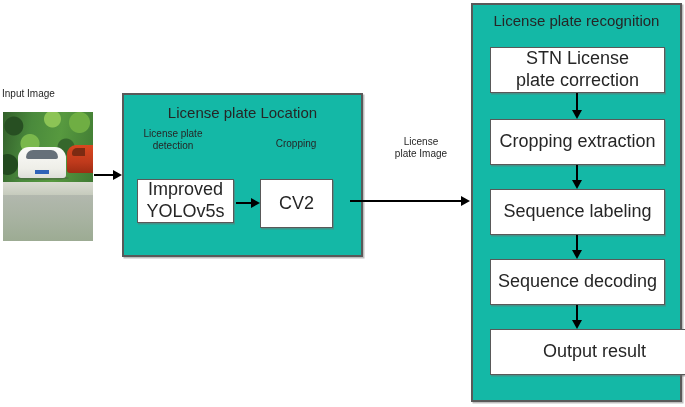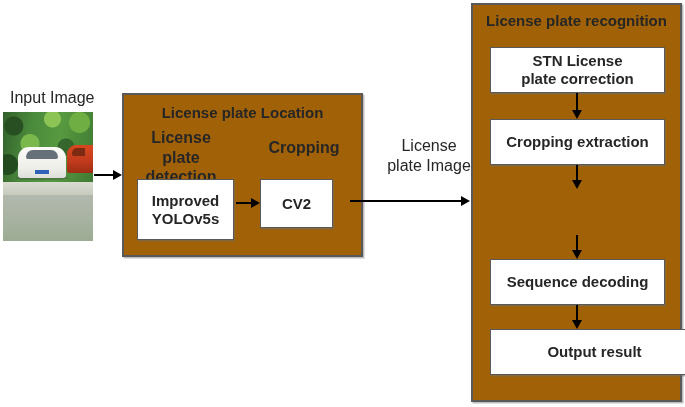--- a/index.html
+++ b/index.html
@@ -1,30 +1,30 @@
 <!DOCTYPE html>
 <html><head>
 <meta charset="utf-8">
 <style>
   html,body{margin:0;padding:0;background:#ffffff;}
   .canvas{
     position:relative;width:685px;height:407px;background:#ffffff;
     font-family:"Liberation Sans",sans-serif;color:#262626;overflow:hidden;
   }
-  .txt{position:absolute;font-size:16px;line-height:1.22;white-space:pre-line;margin-left:8px;}
+  .txt{position:absolute;font-size:10px;line-height:1.22;white-space:pre-line;}
   .center{text-align:center;}
   .panel{
-    position:absolute;background:#a16207;border:2px solid #595959;
-    box-shadow:1.5px 1.5px 0 rgba(110,110,110,0.45);box-sizing:border-box;font-weight:bold;
+    position:absolute;background:#14b8a6;border:2px solid #595959;
+    box-shadow:1.5px 1.5px 0 rgba(110,110,110,0.45);box-sizing:border-box;
   }
   .flow-box{
     position:absolute;background:#ffffff;border:1.5px solid #595959;
     box-shadow:1px 1.5px 0 rgba(110,110,110,0.5);box-sizing:border-box;
     display:flex;align-items:center;justify-content:center;
-    text-align:center;font-size:15px;line-height:1.2;white-space:pre-line;
+    text-align:center;font-size:18px;line-height:1.2;white-space:pre-line;
   }
   .panel-title{position:absolute;left:0;width:100%;text-align:center;font-size:15px;}
   
   .harrow{position:absolute;height:2px;background:#000;}
   .harrow::after{
     content:"";position:absolute;right:-8px;top:-4.5px;width:0;height:0;
     border-top:5.5px solid transparent;border-bottom:5.5px solid transparent;
     border-left:9px solid #000;
   }
   .varrow{position:absolute;width:2px;background:#000;}
@@ -87,40 +87,41 @@
     </div>
   </div>
 
   <div class="harrow" style="left:94px;top:174px;width:20px;"></div>
 
   <div class="panel" style="left:122px;top:93px;width:241px;height:164px;">
     <div class="panel-title" style="top:9px;">License plate Location</div>
     <div class="txt center" style="left:8px;top:33px;width:82px;">License plate
 detection</div>
     <div class="txt center" style="left:122px;top:43px;width:100px;">Cropping</div>
-    <div class="flow-box" style="left:13px;top:84px;width:97px;height:61px;">Improved
+    <div class="flow-box" style="left:13px;top:84px;width:97px;height:44px;">Improved
 YOLOv5s</div>
     <div class="flow-box" style="left:136px;top:84px;width:73px;height:49px;">CV2</div>
     <div class="harrow" style="left:112px;top:107px;width:16px;"></div>
   </div>
 
   <div class="harrow" style="left:350px;top:200px;width:112px;"></div>
   <div class="txt center" style="left:371px;top:136px;width:100px;">License
 plate Image</div>
 
   <div class="panel" style="left:471px;top:3px;width:211px;height:399px;">
     <div class="panel-title" style="top:7px;">License plate recognition</div>
 
     <div class="flow-box" style="left:17px;top:42px;width:175px;height:46px;">STN License
 plate correction</div>
     <div class="varrow" style="left:103px;top:88px;height:18px;"></div>
 
     <div class="flow-box" style="left:17px;top:114px;width:175px;height:46px;">Cropping extraction</div>
     <div class="varrow" style="left:103px;top:160px;height:16px;"></div>
 
+    <div class="flow-box" style="left:17px;top:184px;width:175px;height:46px;">Sequence labeling</div>
     <div class="varrow" style="left:103px;top:230px;height:16px;"></div>
 
     <div class="flow-box" style="left:17px;top:254px;width:175px;height:46px;text-align:center;">Sequence decoding</div>
     <div class="varrow" style="left:103px;top:300px;height:16px;"></div>
 
     <div class="flow-box" style="left:17px;top:324px;width:209px;height:46px;">Output result</div>
   </div>
 
 </div>
 

